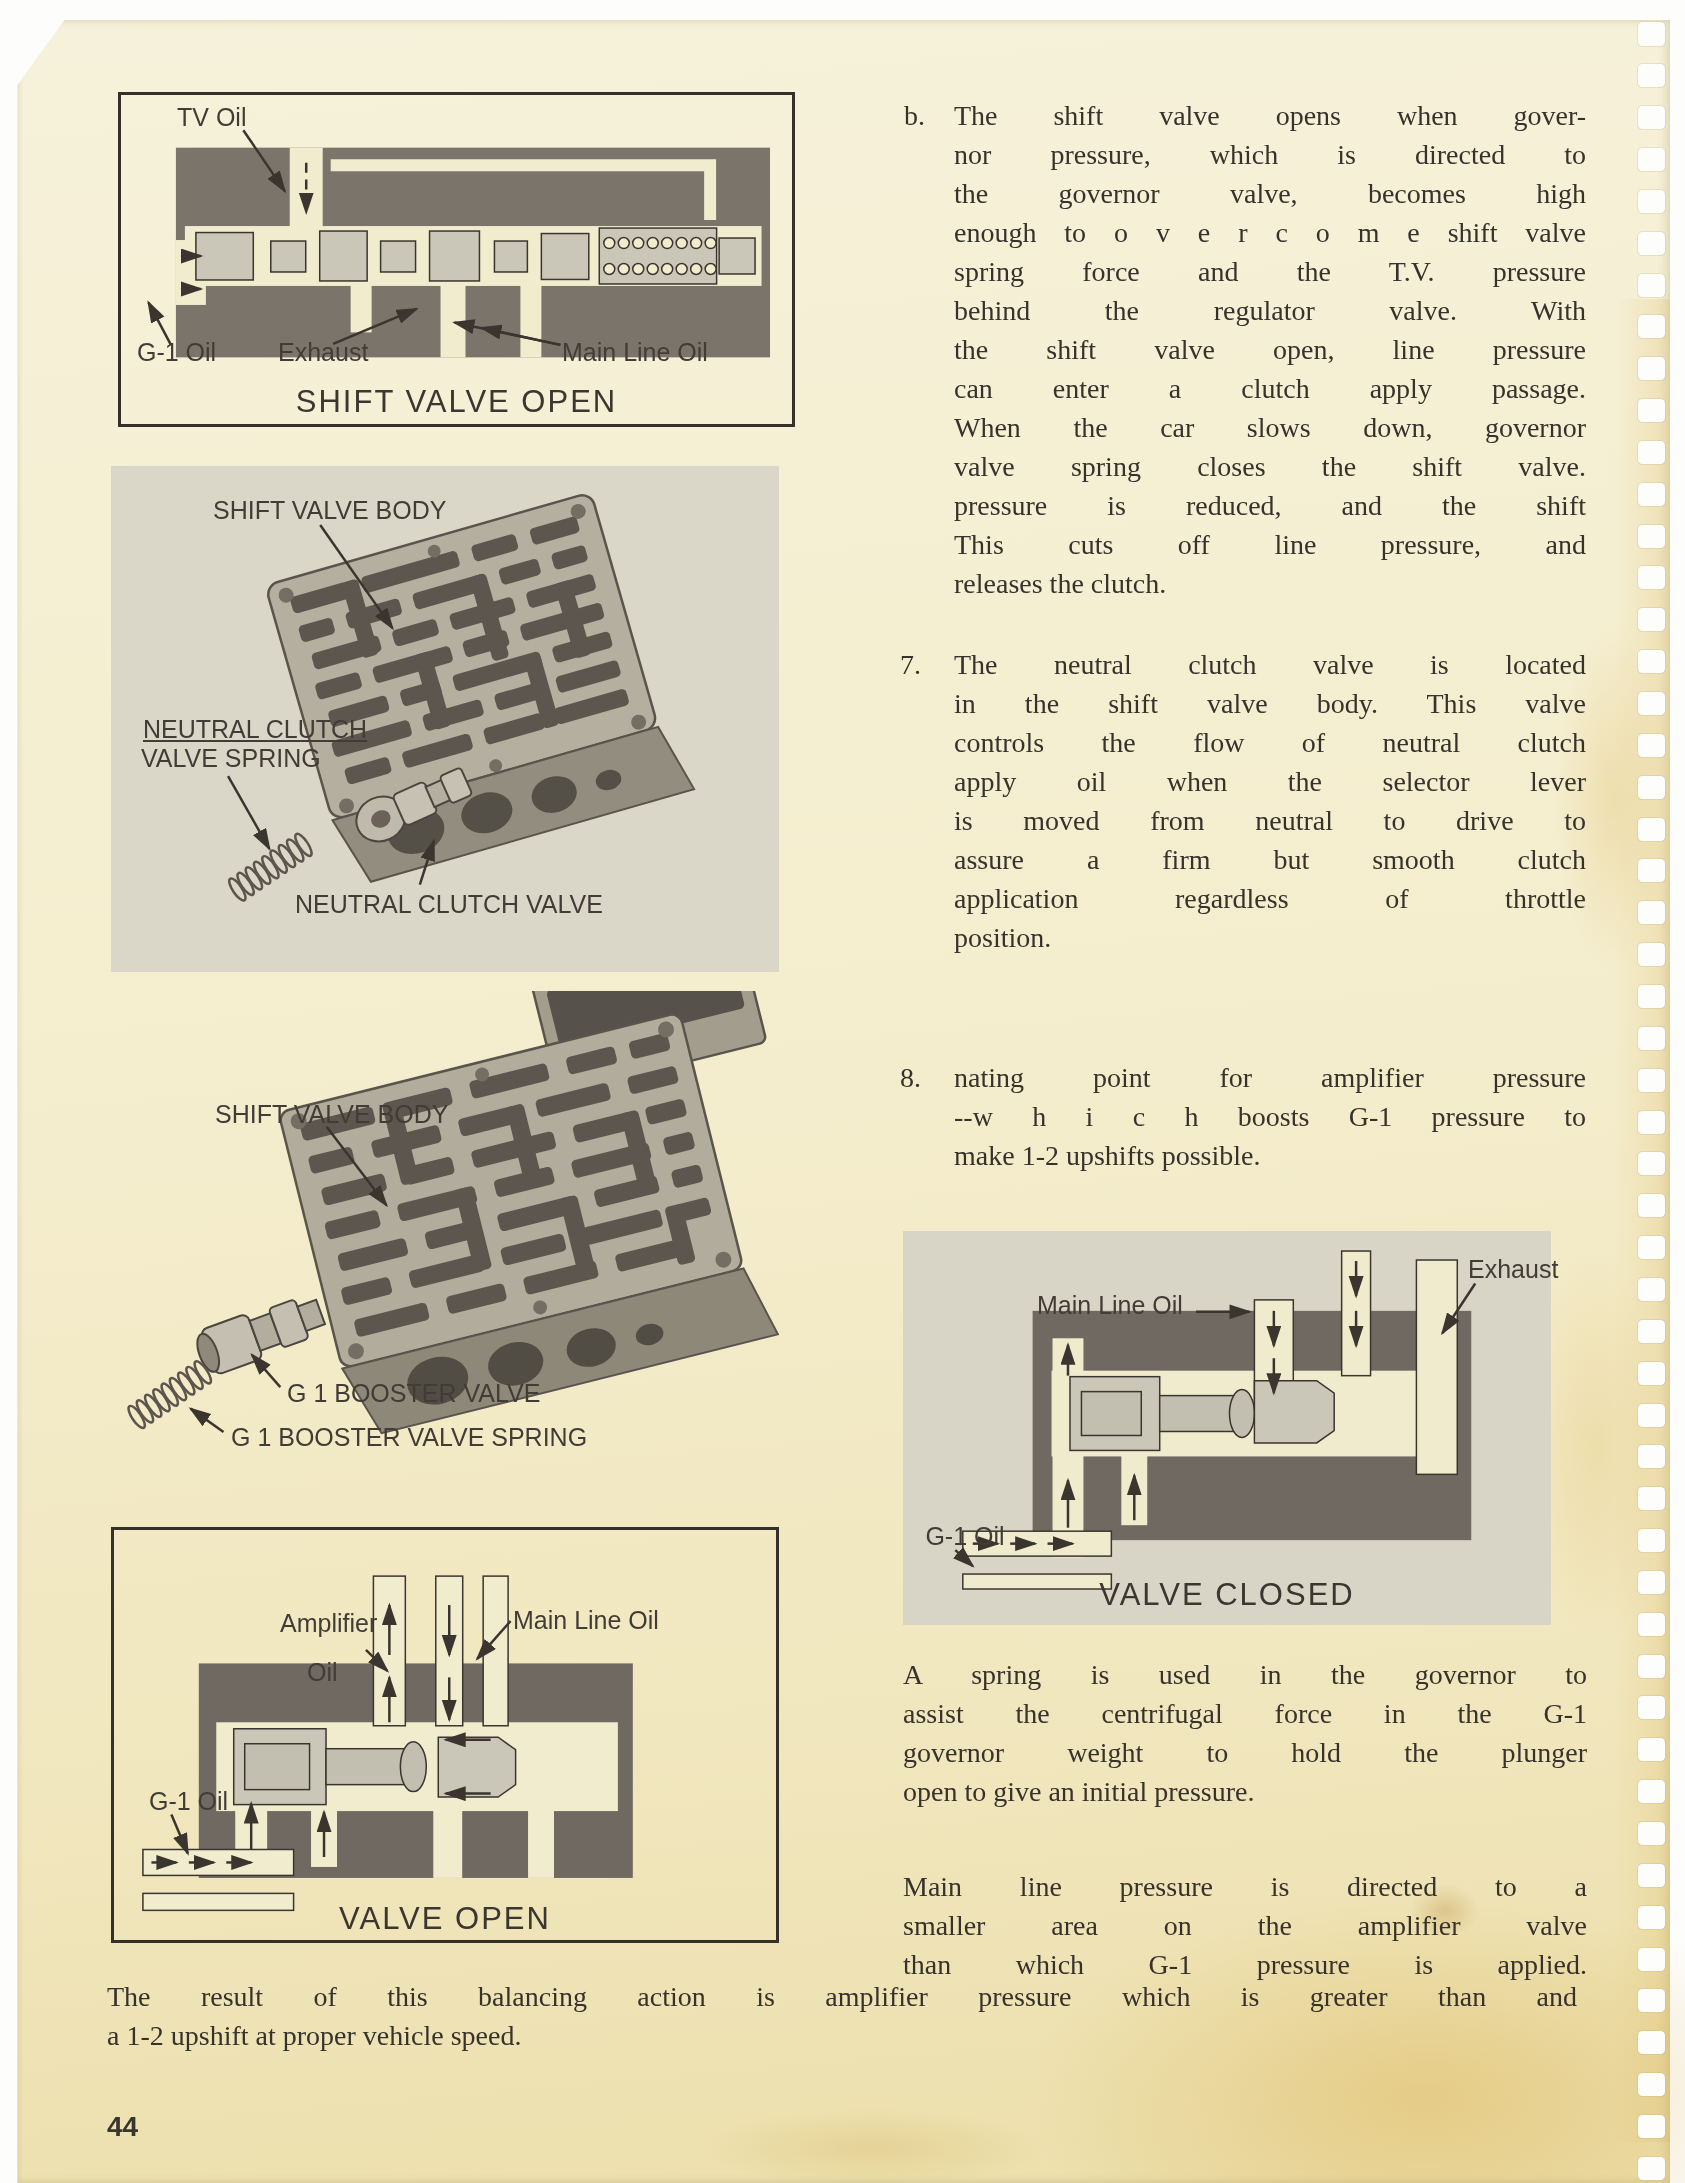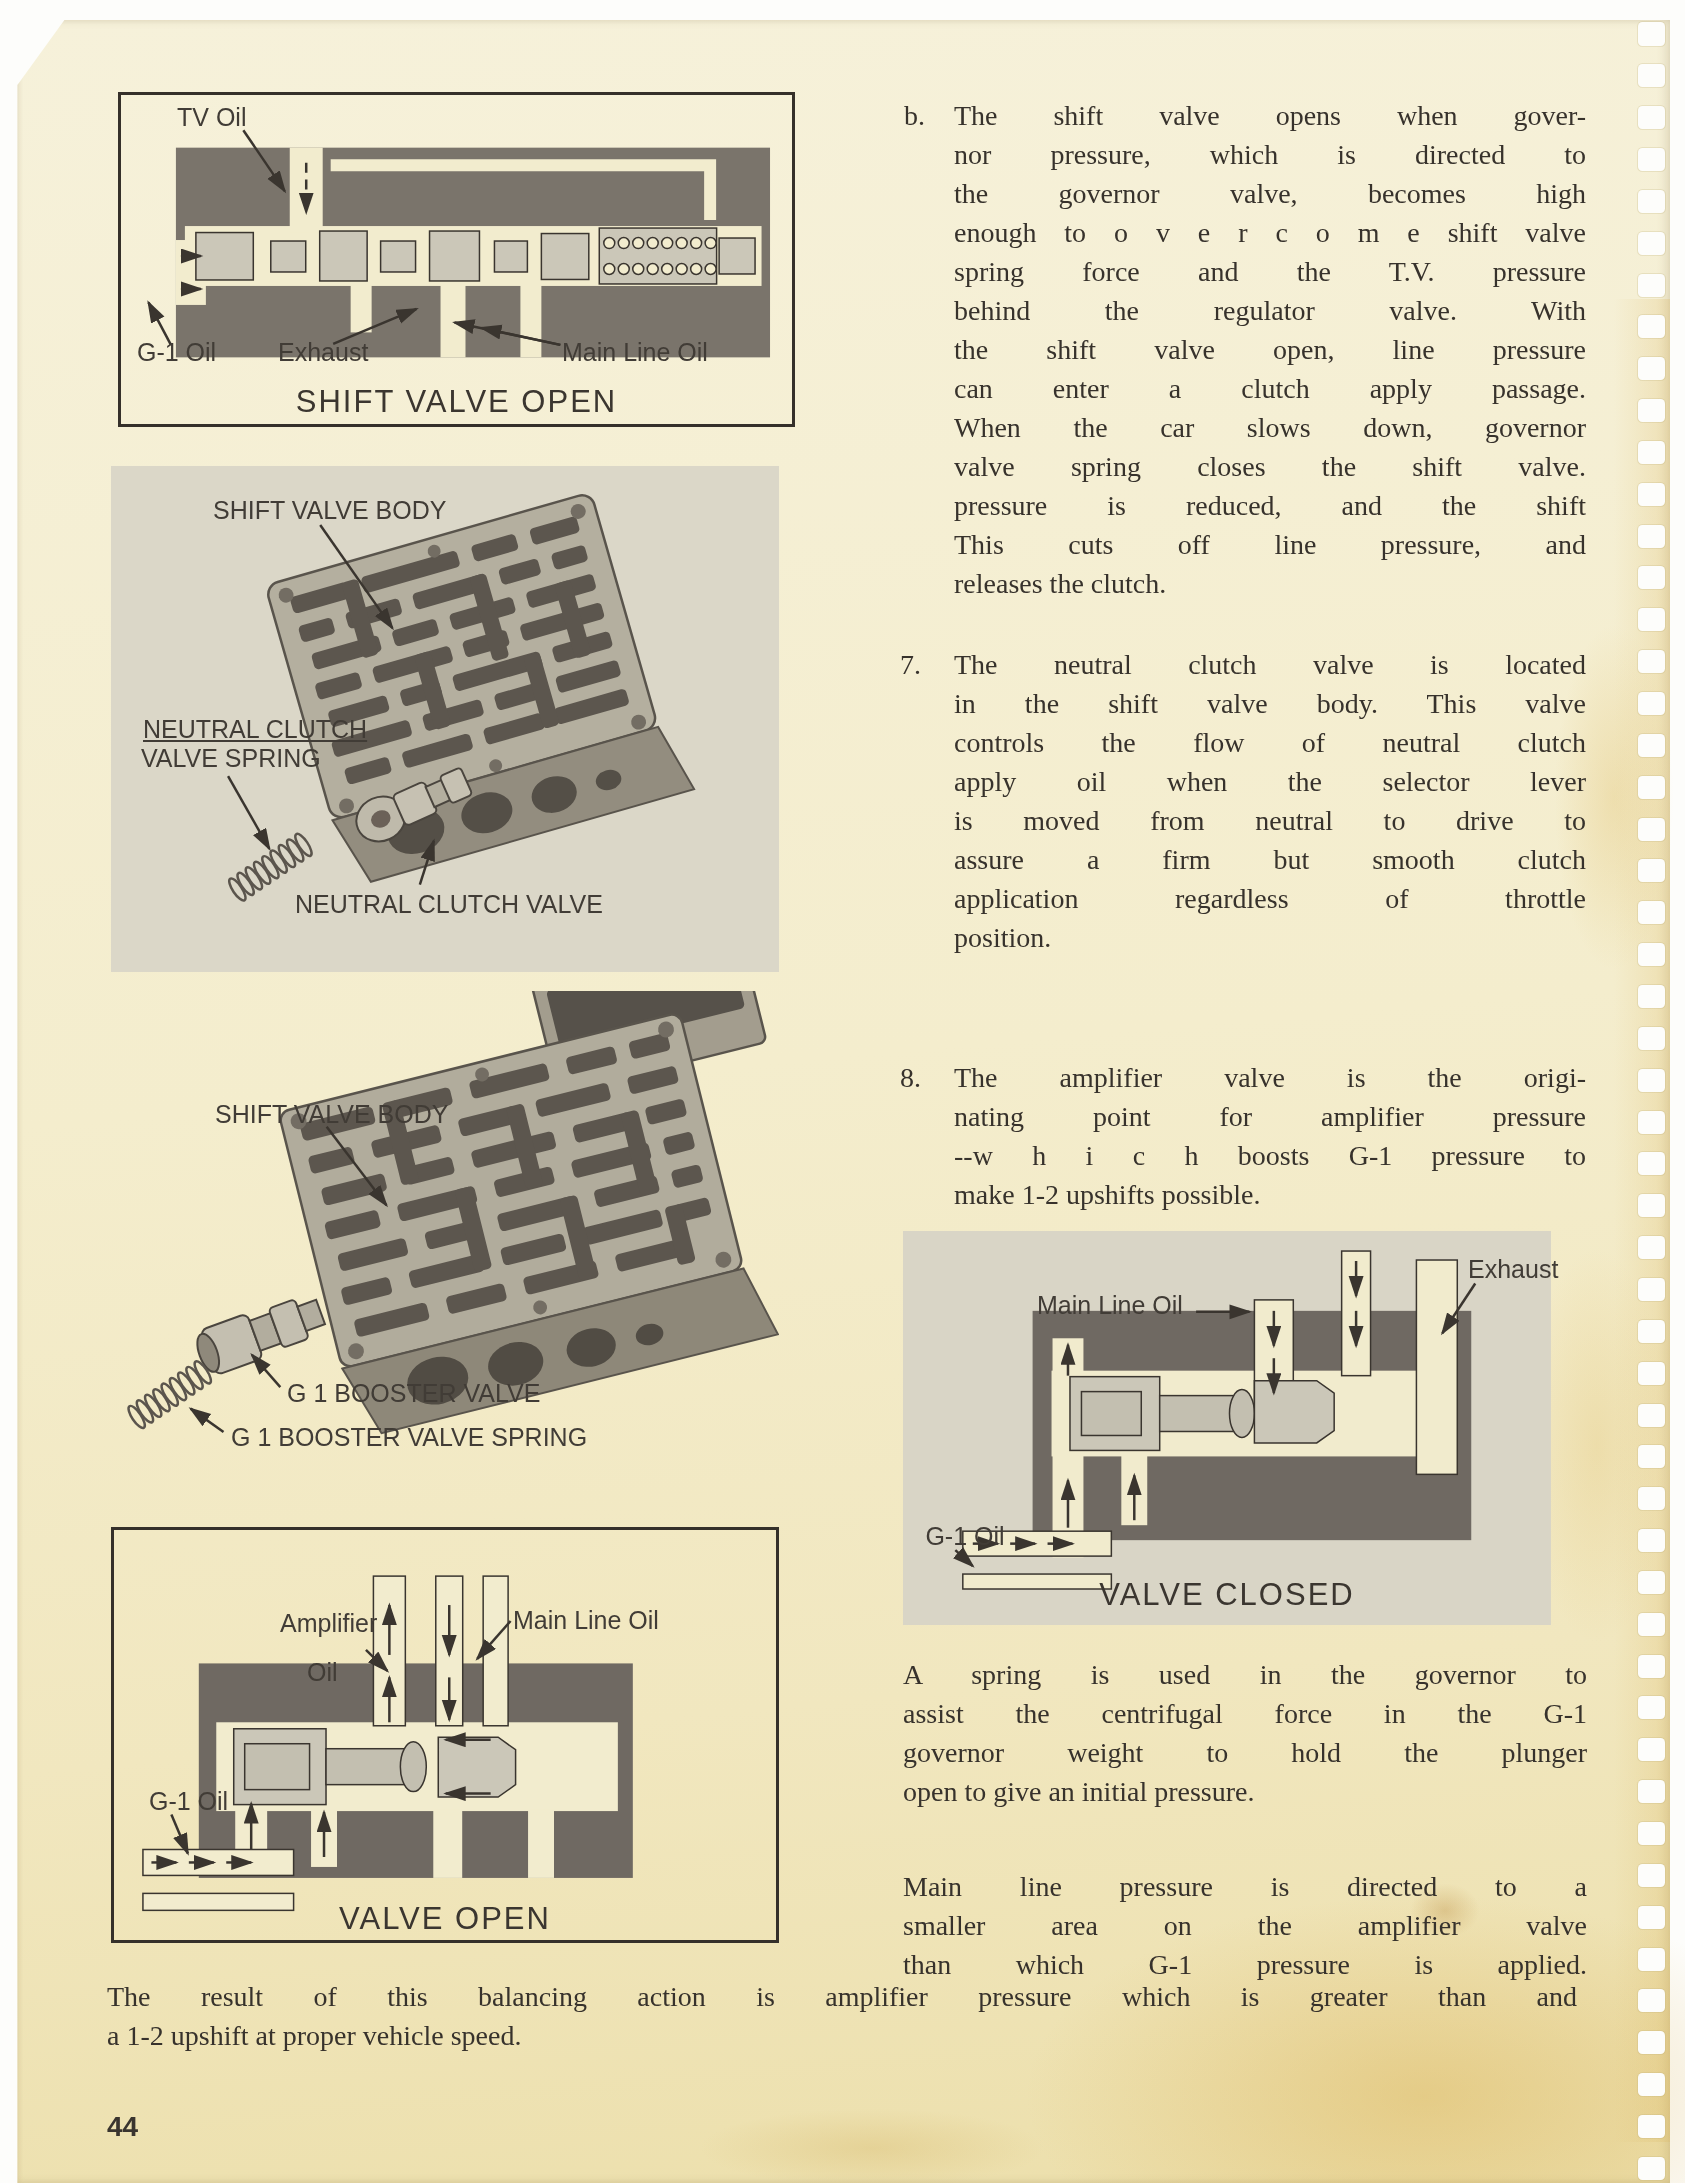--- a/index.html
+++ b/index.html
@@ -461,21 +461,20 @@
       <div class="tline">controls the flow of neutral clutch</div>
       <div class="tline">apply oil when the selector lever</div>
       <div class="tline">is moved from neutral to drive to</div>
       <div class="tline">assure a firm but smooth clutch</div>
       <div class="tline">application regardless of throttle</div>
       <div class="tline end">position.</div>
     </div>
 
   <div class="tmarker" style="left:900px;top:1058px;">8.</div>
   <div class="tpara" style="left:954px;top:1058px;width:632px;">
-      <div class="tline">The amplifier valve is the origi-</div>
       <div class="tline">nating point for amplifier pressure</div>
       <div class="tline">--w h i c h boosts G-1 pressure to</div>
       <div class="tline end">make 1-2 upshifts possible.</div>
     </div>
 
   <div class="tpara" style="left:903px;top:1655px;width:684px;">
       <div class="tline">A spring is used in the governor to</div>
       <div class="tline">assist the centrifugal force in the G-1</div>
       <div class="tline">governor weight to hold the plunger</div>
       <div class="tline end">open to give an initial pressure.</div>

